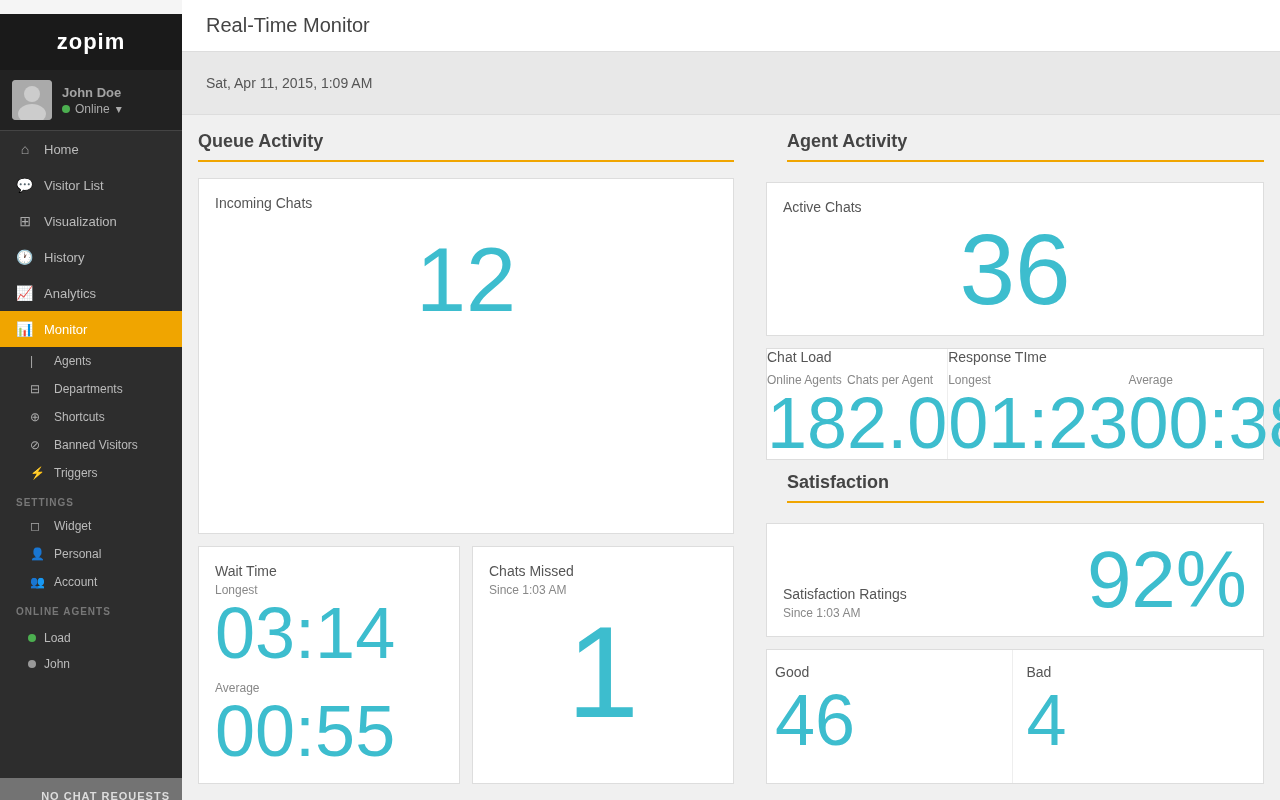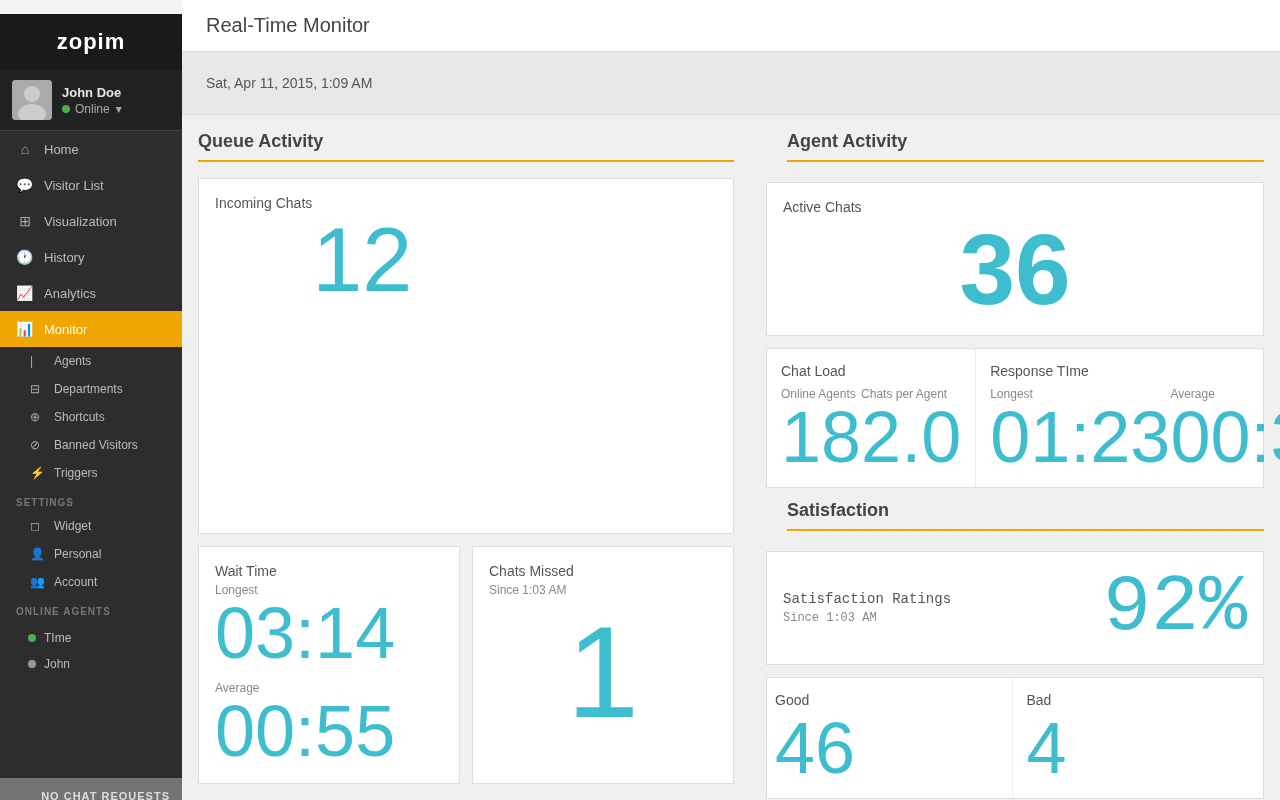--- a/index.html
+++ b/index.html
@@ -45,21 +45,21 @@
       background: #888;
       overflow: hidden;
       margin-right: 10px;
       flex-shrink: 0;
       display: flex;
       align-items: center;
       justify-content: center;
     }
     #avatar svg { width: 40px; height: 40px; }
     #user-info { flex: 1; }
-    #user-name { color: #e5e5e5; font-size: 13px; font-weight: bold; }
+    #user-name { color: #a3a3a3; font-size: 13px; font-weight: bold; }
     #user-status { display: flex; align-items: center; font-size: 12px; color: #aaa; margin-top: 2px; }
     .status-dot { width: 8px; height: 8px; border-radius: 50%; background: #4caf50; display: inline-block; margin-right: 5px; }
     #user-chevron { color: #aaa; font-size: 12px; margin-left: 6px; }
 
     .nav-item {
       display: flex;
       align-items: center;
       padding: 10px 16px;
       cursor: pointer;
       font-size: 13px;
@@ -196,21 +196,21 @@
     .big-number-sm {
       font-size: 72px;
       color: #3dbdce;
       line-height: 1;
       font-weight: 300;
     }
 
     #incoming-chats-card {
       flex: 1;
       display: flex;
-      flex-direction: row;
+      flex-direction: column;
     }
 
     #bottom-cards {
       display: flex;
       gap: 12px;
     }
     #wait-time-card {
       flex: 1;
       background: #fff;
       border: 1px solid #ddd;
@@ -235,21 +235,21 @@
       border: 1px solid #ddd;
       padding: 16px;
     }
     #chat-load-response-card {
       background: #fff;
       border: 1px solid #ddd;
       display: flex;
     }
     #chat-load-section, #response-time-section {
       flex: 1;
-      padding: 14px;
+      padding: 0;
     }
     #chat-load-section { border-right: 1px solid #eee; }
     .two-col {
       display: flex;
       justify-content: space-between;
     }
     .two-col-item { flex: 1; }
 
     
     #satisfaction-card {
@@ -272,38 +272,37 @@
     #good-section { border-right: 1px solid #eee; padding-left: 8px; }
 
     .right-section-header {
       margin-bottom: 8px;
       margin-left: 21px;
     }
 
     .agent-activity-big {
       font-size: 100px;
       color: #3dbdce;
-      font-weight: 700;
+      font-weight: 400;
       line-height: 1;
       text-align: center;
     }
 
     .satisfaction-pct {
       font-size: 80px;
       color: #3dbdce;
       font-weight: 300;
       line-height: 1;
       text-align: right;
     }
 
     .sat-row {
       display: flex;
-      align-items: center;
+      align-items: flex-end;
       justify-content: space-between;
-      font-family: Liberation Mono, monospace;
     }
 
     .sat-info { flex: 1; }
   </style>
 </head>
 <body>
 
 <div id="sidebar">
   <div id="sidebar-logo">
     <span>zopim</span>
@@ -387,21 +386,21 @@
   <div class="sub-nav-item">
     <span class="sub-icon">👥</span>
     <span>Account</span>
   </div>
 
   <div class="section-label">ONLINE AGENTS</div>
 
   <div class="online-agents-section">
     <div class="online-agent-item">
       <span class="agent-dot online"></span>
-      <span>TIme</span>
+      <span>Load</span>
     </div>
     <div class="online-agent-item">
       <span class="agent-dot away"></span>
       <span>John</span>
     </div>
   </div>
 
   <div id="no-chat-requests">NO CHAT REQUESTS</div>
 </div>
 

